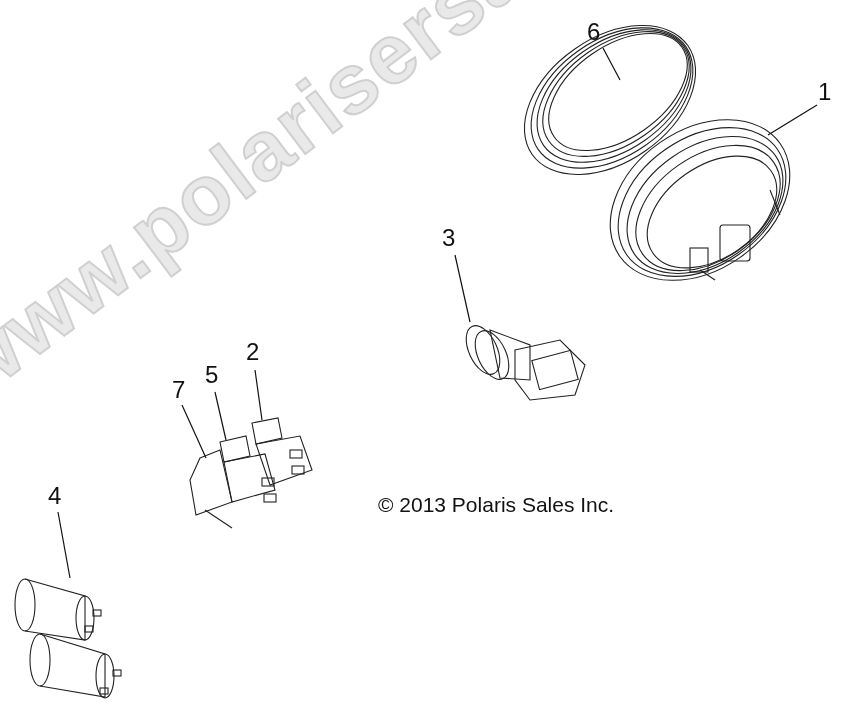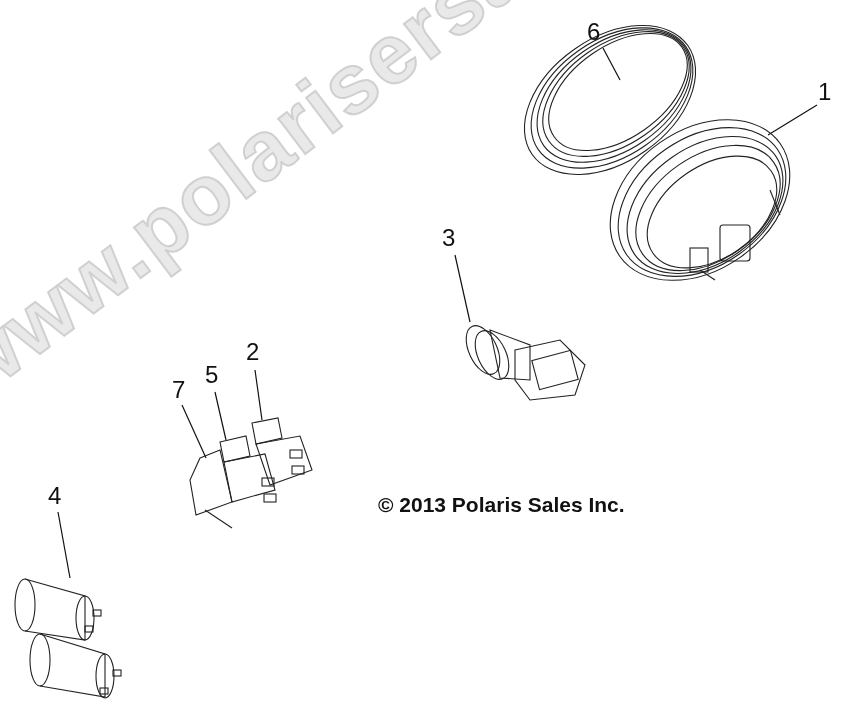--- a/index.html
+++ b/index.html
@@ -1,19 +1,19 @@
 <!DOCTYPE html>
 <html><head>
 <meta charset="utf-8">
 <style>
   html, body { margin:0; padding:0; background:#ffffff; }
   body { width:848px; height:720px; position:relative; overflow:hidden; font-family:"Liberation Sans", sans-serif; }
   .canvas { position:absolute; left:0; top:0; width:848px; height:720px; }
   .callout { position:absolute; font-size:24px; color:#111; line-height:1; }
-  .copyright { position:absolute; left:378px; top:493px; font-size:21px; color:#111; white-space:nowrap;font-weight:bold; }
+  .copyright { position:absolute; left:378px; top:493px; font-size:21px; color:#111; white-space:nowrap; }
   .watermark { position:absolute; left:-40px; top:330px; font-size:84px; font-weight:bold; color:#ffffff;
     -webkit-text-stroke:2px #c8c8c8; white-space:nowrap; transform:rotate(-37deg); transform-origin:left center;
     letter-spacing:2px; opacity:0.85; pointer-events:none; }
   .wm-fill { color:#e6e6e6; }
 </style>
 </head>
 <body>
 
 <div class="canvas">
 

